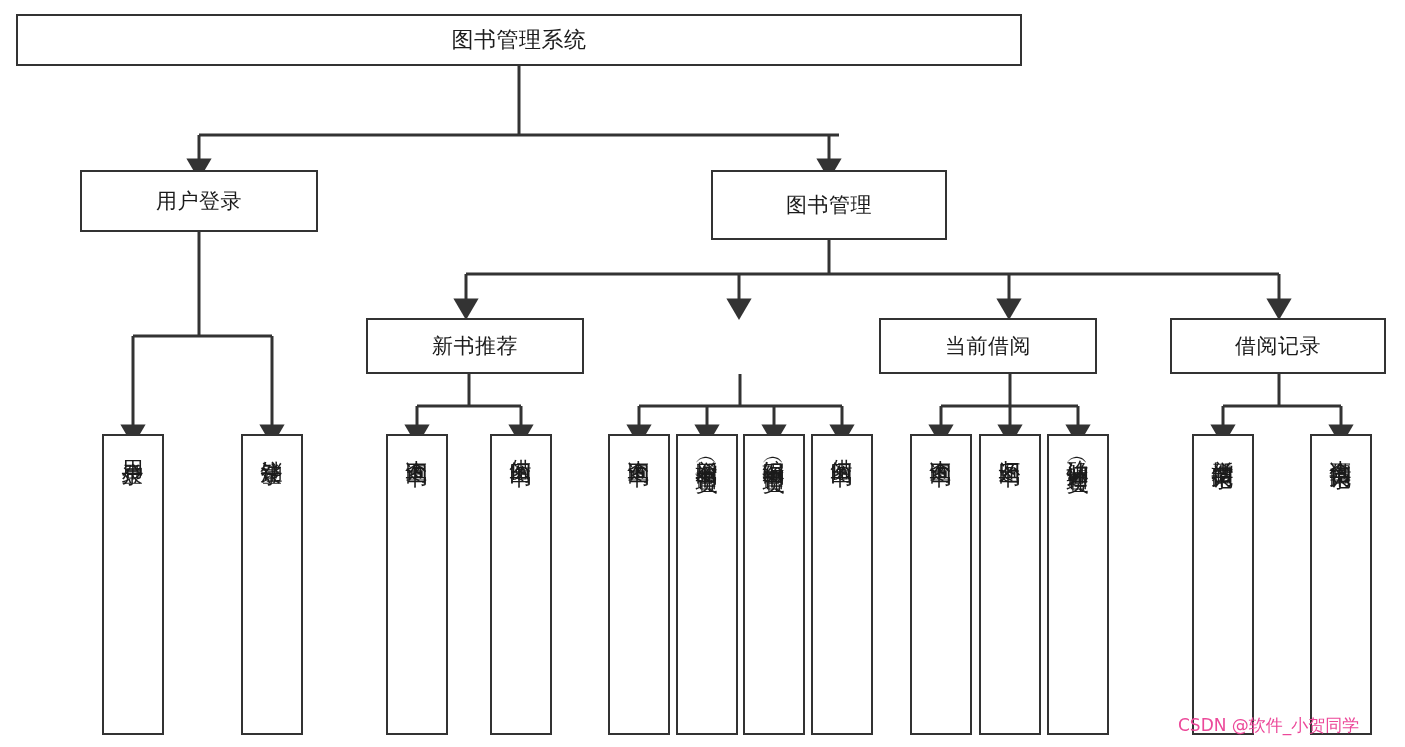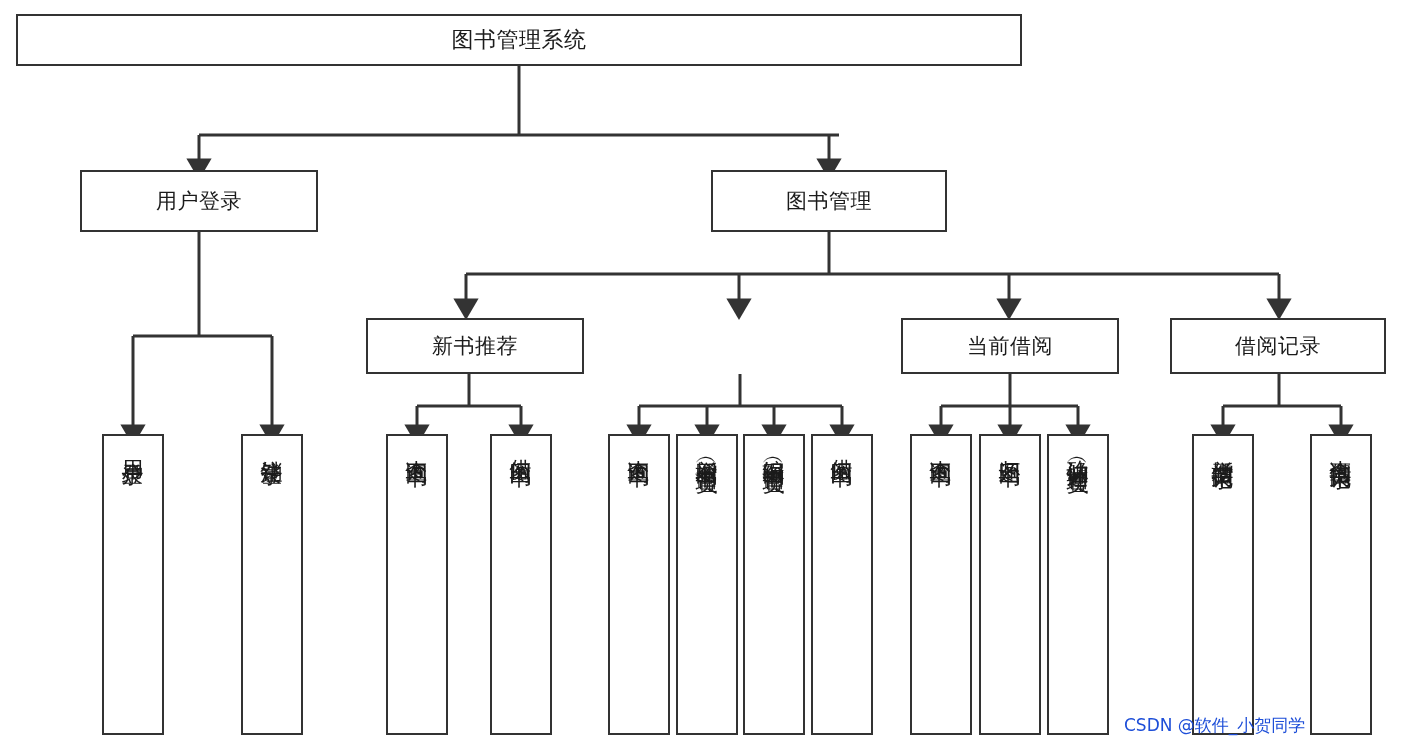--- a/index.html
+++ b/index.html
@@ -54,24 +54,24 @@
     writing-mode: vertical-rl;
     text-orientation: upright;
     font-size: 22px;
     line-height: 1.05;
     letter-spacing: 2px;
     white-space: nowrap;
   }
   .root .label { font-size: 22px; }
   .watermark {
     position: absolute;
-    left: 1124px;
+    left: 1178px;
     top: 714px;
     font-size: 17px;
-    color: #1d4ed8;
+    color: #ec4899;
     white-space: nowrap;
     z-index: 3;
   }
 </style>
 </head>
 <body>
 
 <div id="canvas">
 
   <svg id="wires" viewBox="0 0 1405 747" xmlns="http://www.w3.org/2000/svg">
@@ -124,28 +124,28 @@
     </g>
   </svg>
 
   <div class="node root" style="left:16px; top:14px; width:1006px; height:52px;">
     <span class="label">图书管理系统</span>
   </div>
 
   <div class="node" style="left:80px; top:170px; width:238px; height:62px;">
     <span class="label">用户登录</span>
   </div>
-  <div class="node" style="left:711px; top:170px; width:236px; height:62px;text-align:right;">
+  <div class="node" style="left:711px; top:170px; width:236px; height:70px;text-align:right;">
     <span class="label">图书管理</span>
   </div>
 
   <div class="node" style="left:360px; top:318px; width:218px; height:56px;margin-left:6px;">
     <span class="label">新书推荐</span>
   </div>
-  <div class="node" style="left:901px; top:318px; width:218px; height:56px;">
+  <div class="node" style="left:879px; top:318px; width:218px; height:56px;">
     <span class="label">当前借阅</span>
   </div>
   <div class="node" style="left:1170px; top:318px; width:216px; height:56px;">
     <span class="label">借阅记录</span>
   </div>
 
   <div class="node leaf" style="left:102px; top:434px; width:62px; height:301px;">
     <span class="label">用户登录</span>
   </div>
   <div class="node leaf" style="left:241px; top:434px; width:62px; height:301px;">

